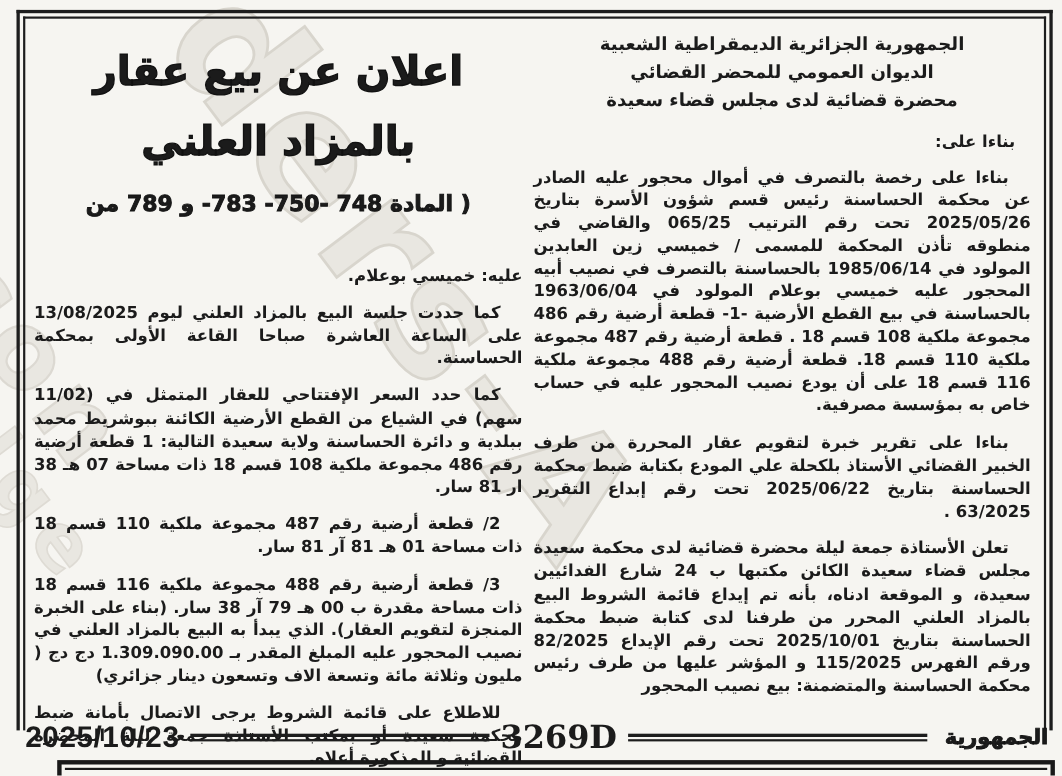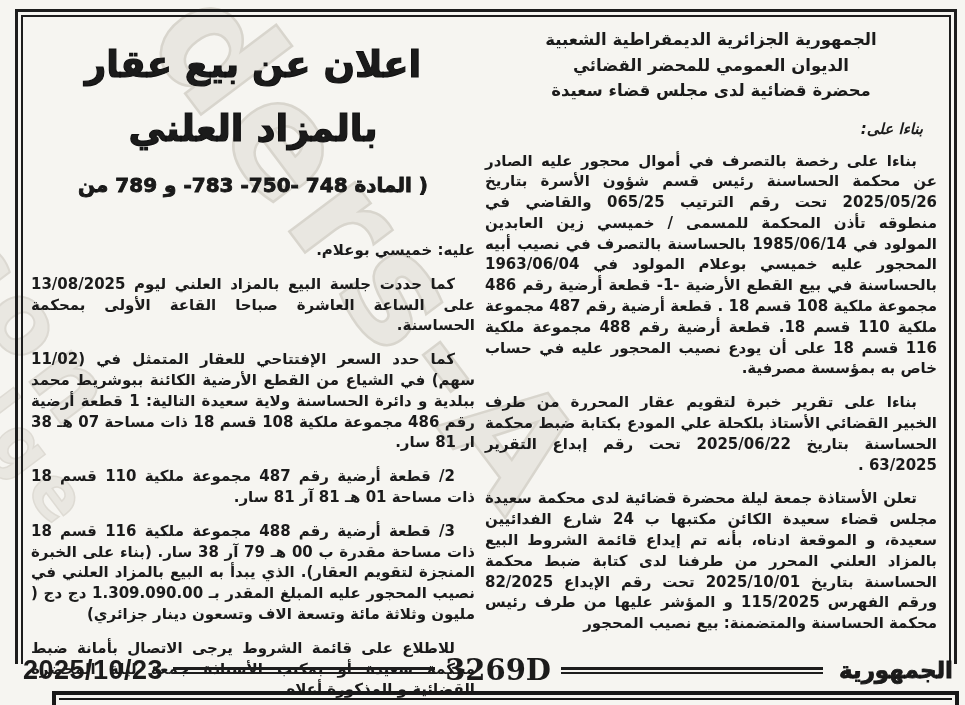--- a/index.html
+++ b/index.html
@@ -18,39 +18,39 @@
   
   .frame-outer{position:absolute;z-index:1;left:15px;top:9px;width:942px;height:655px;
       border:3px solid #1d1d1d;border-bottom:none;box-sizing:border-box;}
   .frame-inner{position:absolute;left:3px;top:3px;right:3px;bottom:0;
       border:2px solid #1d1d1d;border-bottom:none;box-sizing:border-box;}
   .content{position:absolute;inset:0;direction:rtl;}
   
   .col-right{position:absolute;top:10px;right:12px;width:452px;}
   .hdr p{margin:0;text-align:center;font-size:16.5px;line-height:25.5px;font-weight:700;
          letter-spacing:0;}
-  .basis-heading{margin:16px 0 0;font-size:15px;font-weight:700;text-indent:14px;font-style:italic;}
+  .basis-heading{margin:16px 0 0;font-size:15px;font-weight:700;text-indent:14px;}
   .body-p{margin:13px 0 0;font-size:15px;line-height:20.8px;font-weight:700;
           text-align:justify;text-indent:20px;}
   .no-indent{text-indent:0;}
   
   .col-left{position:absolute;top:16px;left:8px;width:444px;}
   .title{text-align:center;font-weight:900;}
   .title .t1{margin:0;font-size:37px;line-height:64px;-webkit-text-stroke:1.2px #111;}
   .title .t2,.title .t3{margin:4px;font-size:20px;line-height:40px;-webkit-text-stroke:0.8px #111;}
   .title-gap{height:18px;}
   
   .footer{position:absolute;z-index:2;left:15px;right:6px;top:650px;height:40px;
       display:flex;align-items:center;direction:ltr;}
   .f-date{font-family:"Liberation Sans", sans-serif;font-weight:700;font-size:27px;
       letter-spacing:0.5px;padding-left:8px;white-space:nowrap;}
   .f-rule{flex:1;height:7px;border-top:3px solid #1d1d1d;border-bottom:2px solid #1d1d1d;
       box-sizing:border-box;margin:0 10px;}
   .f-ref{font-family:"DejaVu Serif", serif;font-weight:700;font-size:29px;white-space:nowrap;}
-  .f-logo{font-size:23px;font-weight:900;-webkit-text-stroke:0.8px #111;
+  .f-logo{font-size:19px;font-weight:900;-webkit-text-stroke:0.8px #111;
       white-space:nowrap;padding:0 6px;direction:rtl;}
   
   .next-ad{position:absolute;z-index:1;left:52px;right:6px;top:691px;height:30px;
       border:4px solid #191919;box-sizing:border-box;}
   .next-ad-inner{position:absolute;left:3px;right:3px;top:3px;height:20px;
       border-top:2px solid #191919;}
 </style>
 </head>
 <body>
 

